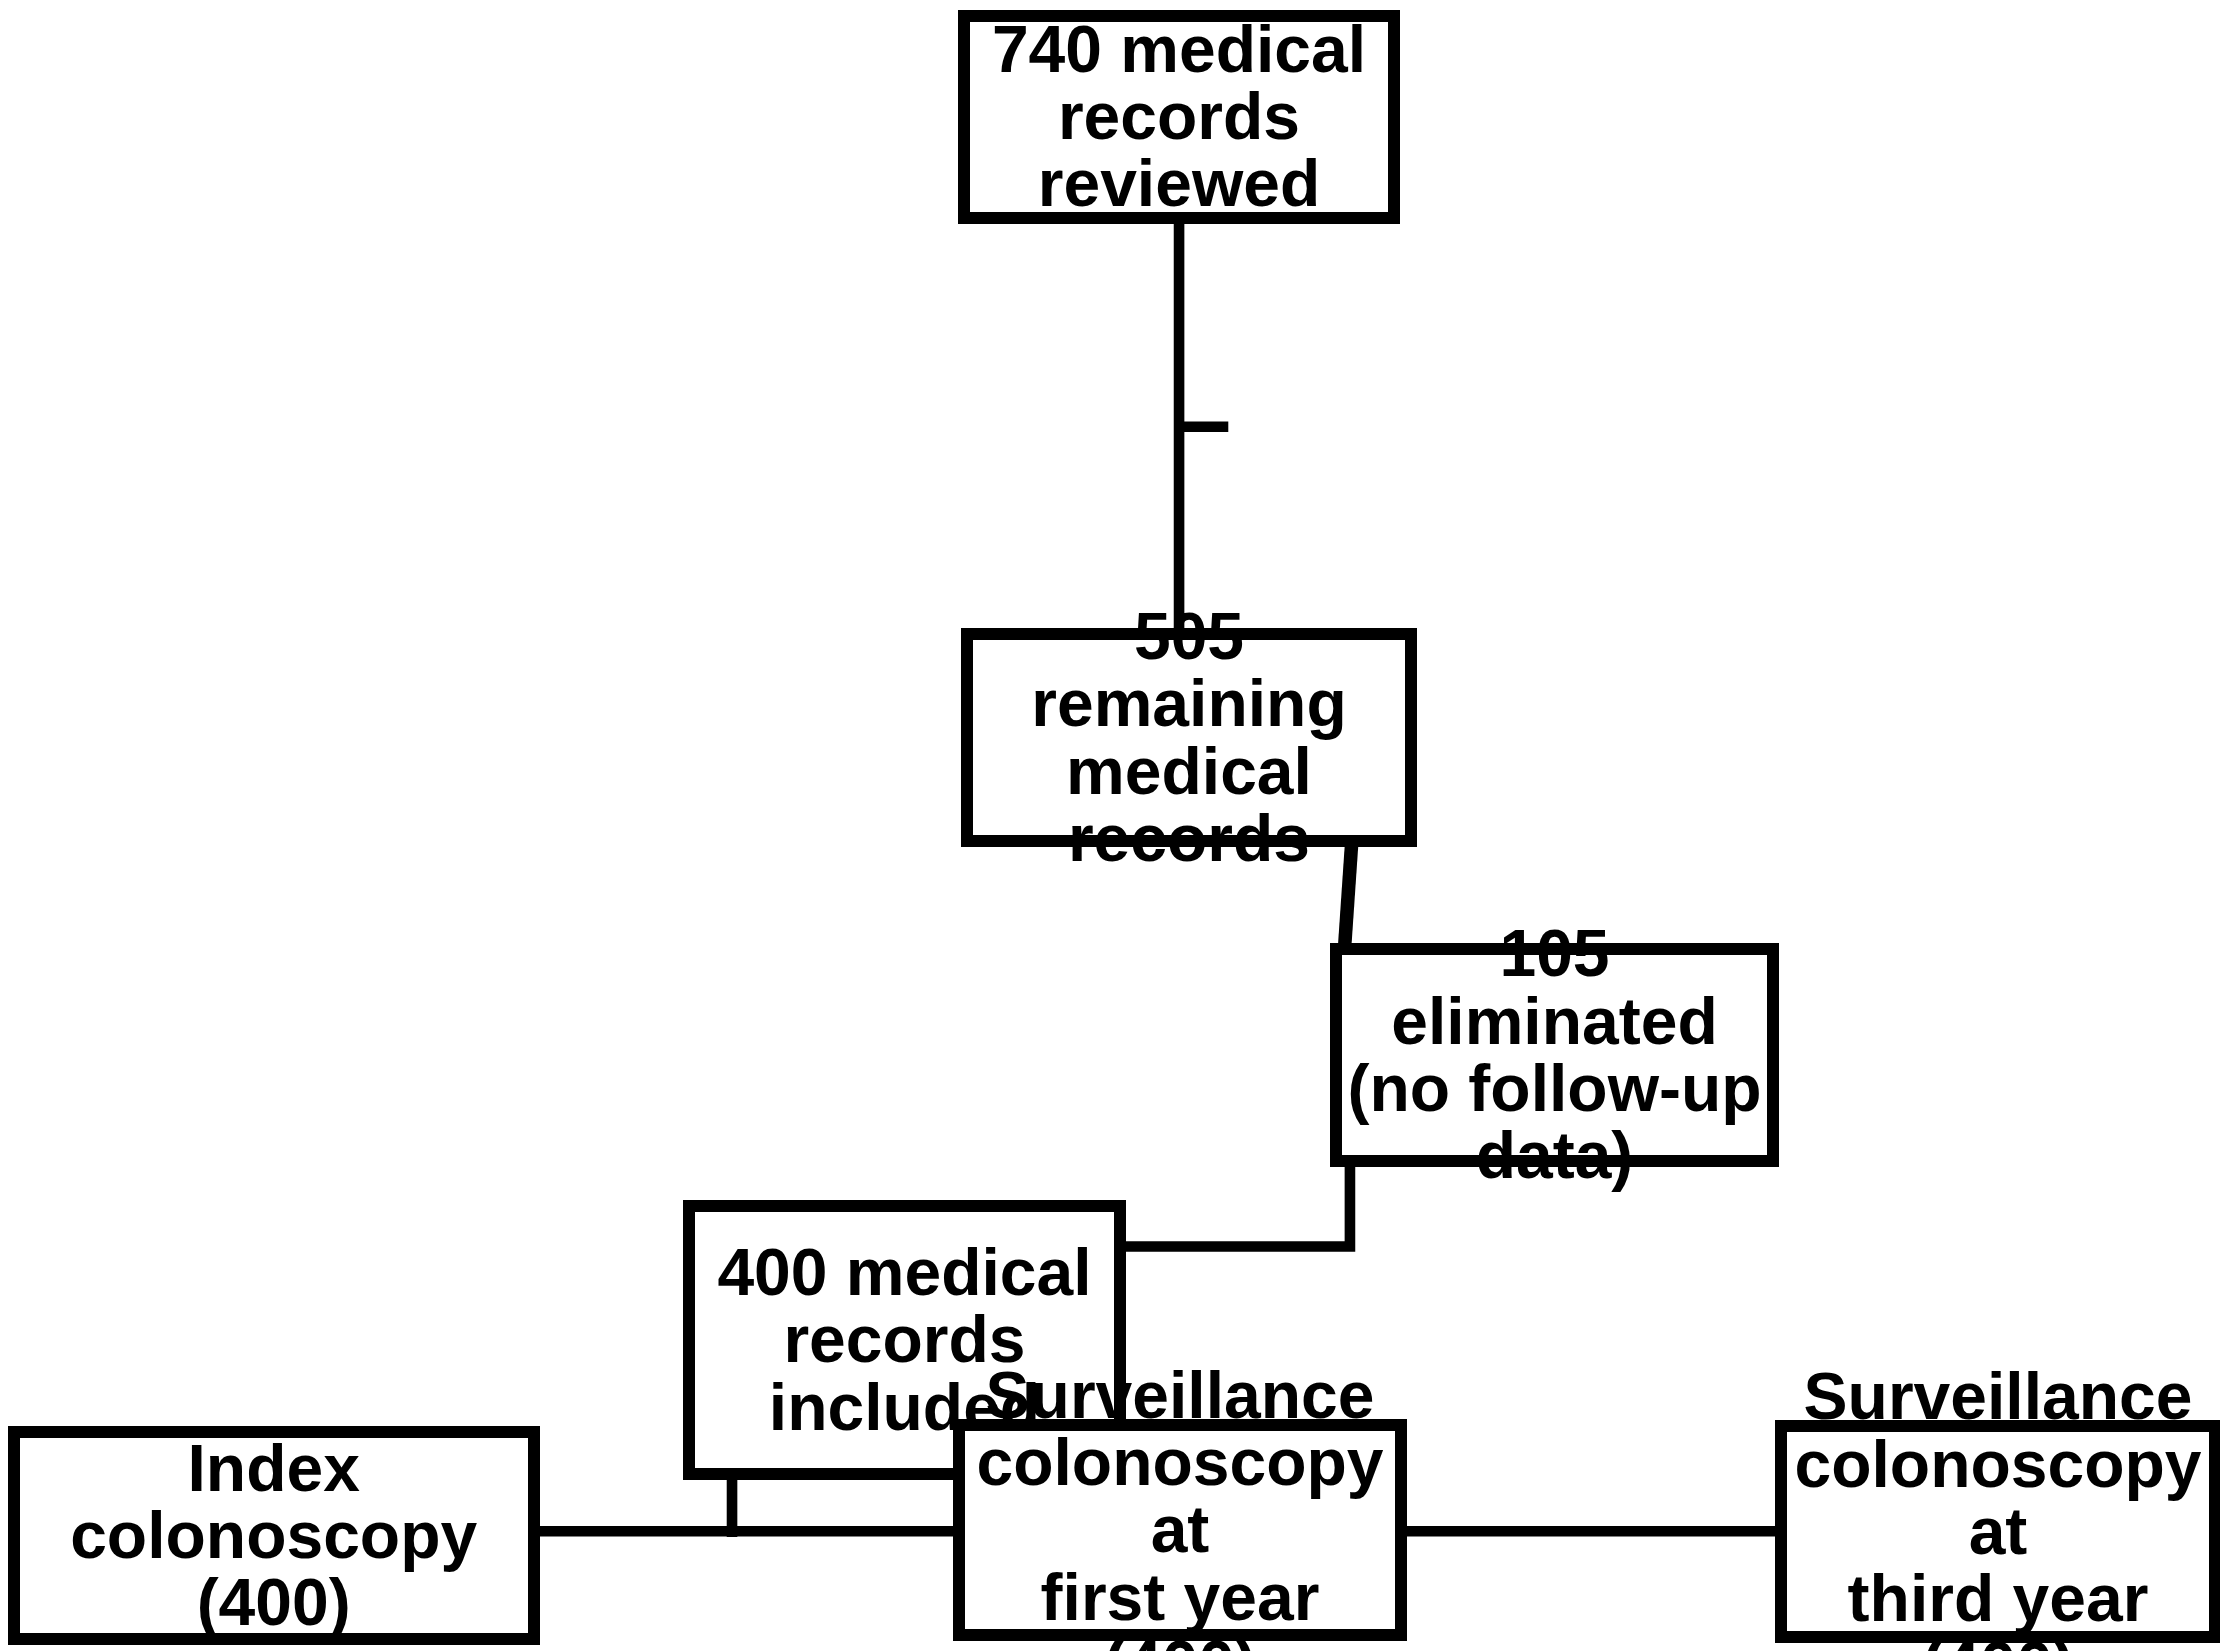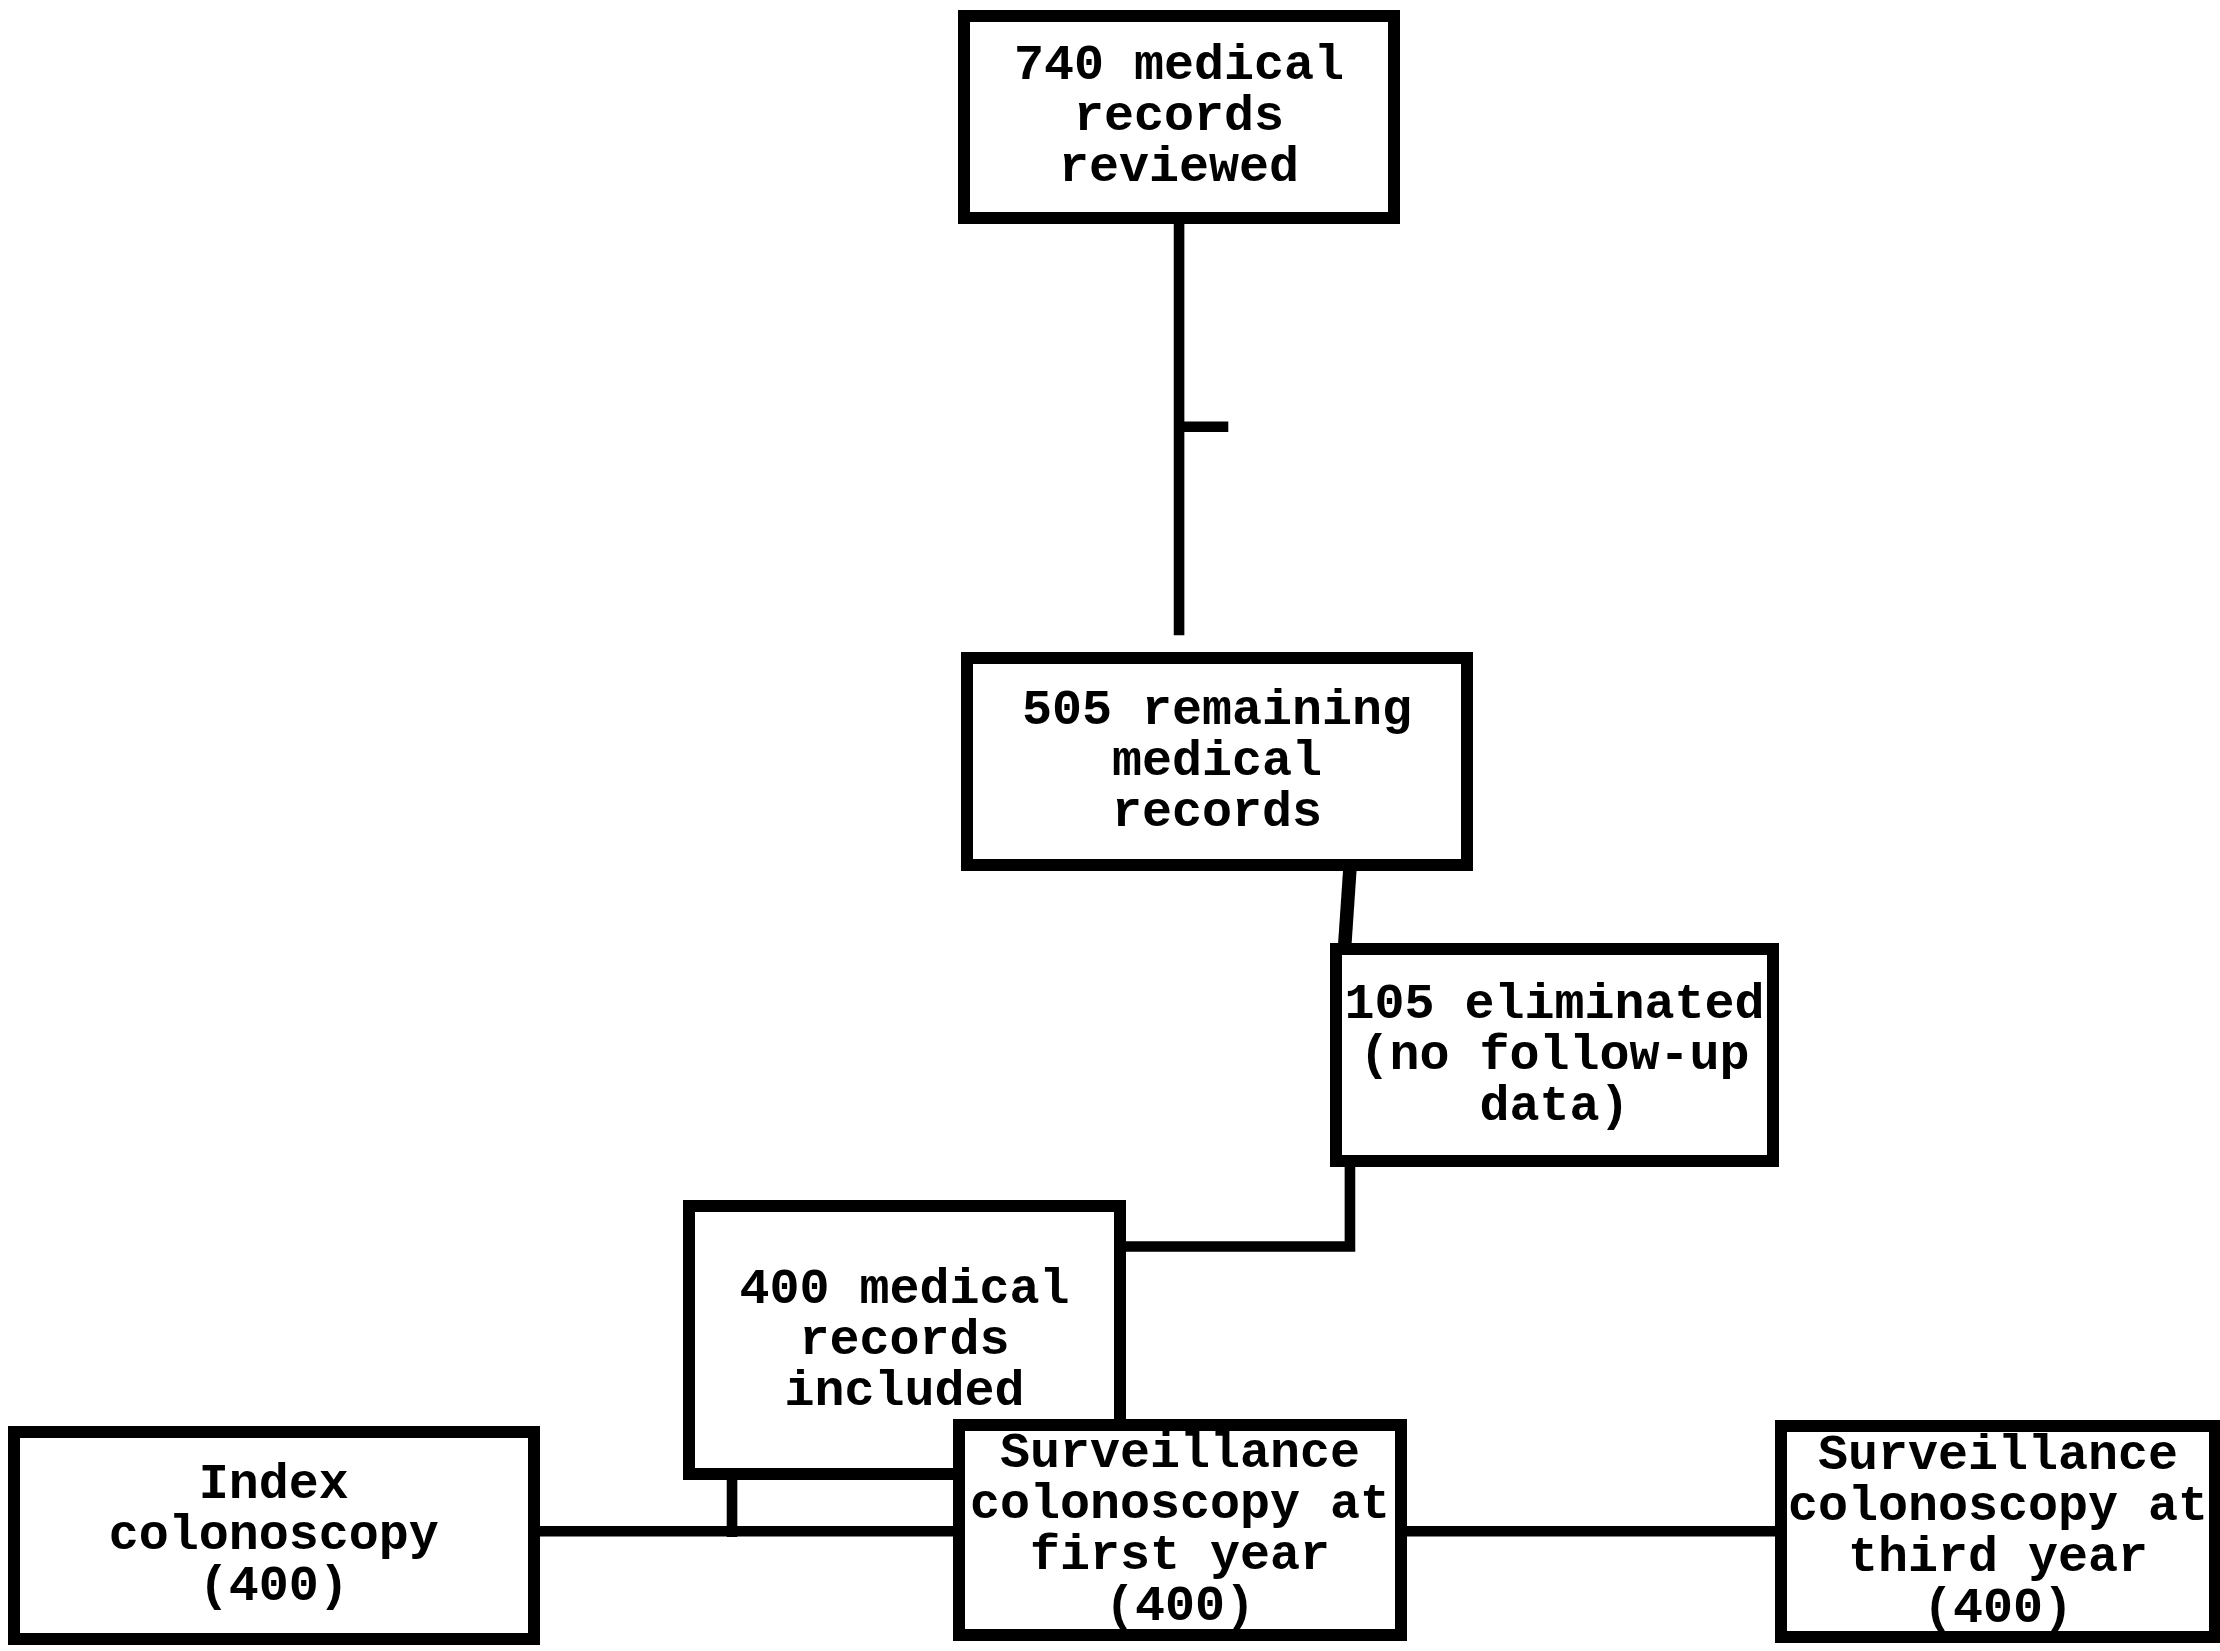--- a/index.html
+++ b/index.html
@@ -24,33 +24,33 @@
     position: absolute;
     box-sizing: border-box;
     border: 12.6px solid #000000;
     background: #ffffff;
     display: flex;
     align-items: center;
     justify-content: center;
     z-index: 1;
   }
   .node .label {
-    font-family: Liberation Mono, monospace;
+    font-family: Liberation Sans, sans-serif;
     font-weight: bold;
-    font-size: 50px;
+    font-size: 66px;
     line-height: 1.02;
     color: #000000;
     text-align: center;
     white-space: pre-line;
     letter-spacing: 0;
   }
   
   #n1 { left: 958px;  top: 9.7px;   width: 442px; height: 214px; }
   #n2 { left: 1218px; top: 314px;  width: 453px; height: 227px; }
-  #n3 { left: 961px;  top: 628px;  width: 512px; height: 219px; margin-top: 24px; }
+  #n3 { left: 961px;  top: 628px;  width: 456px; height: 219px; }
   #n4 { left: 1330px; top: 943px;  width: 449px; height: 224px; justify-content: center; }
   #n5 { left: 683px;  top: 1200px; width: 443px; height: 280px; justify-content: center; }
   #n6 { left: 7.7px;    top: 1426px; width: 532px; height: 219px; }
   #n7 { left: 953px;  top: 1419px; width: 454px; height: 222px; }
   #n8 { left: 1775px; top: 1420px; width: 446px; height: 223px; }
   .edge {
     stroke: #000000;
     stroke-width: 11px;
     fill: none;
   }

